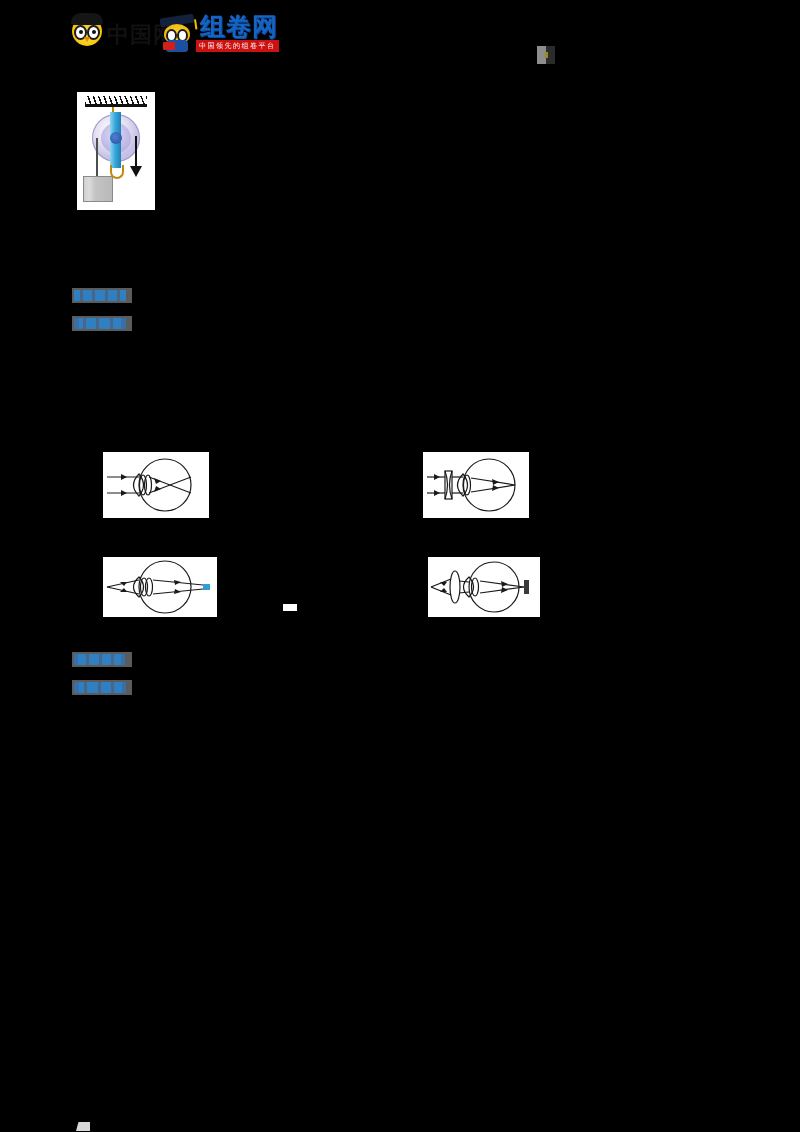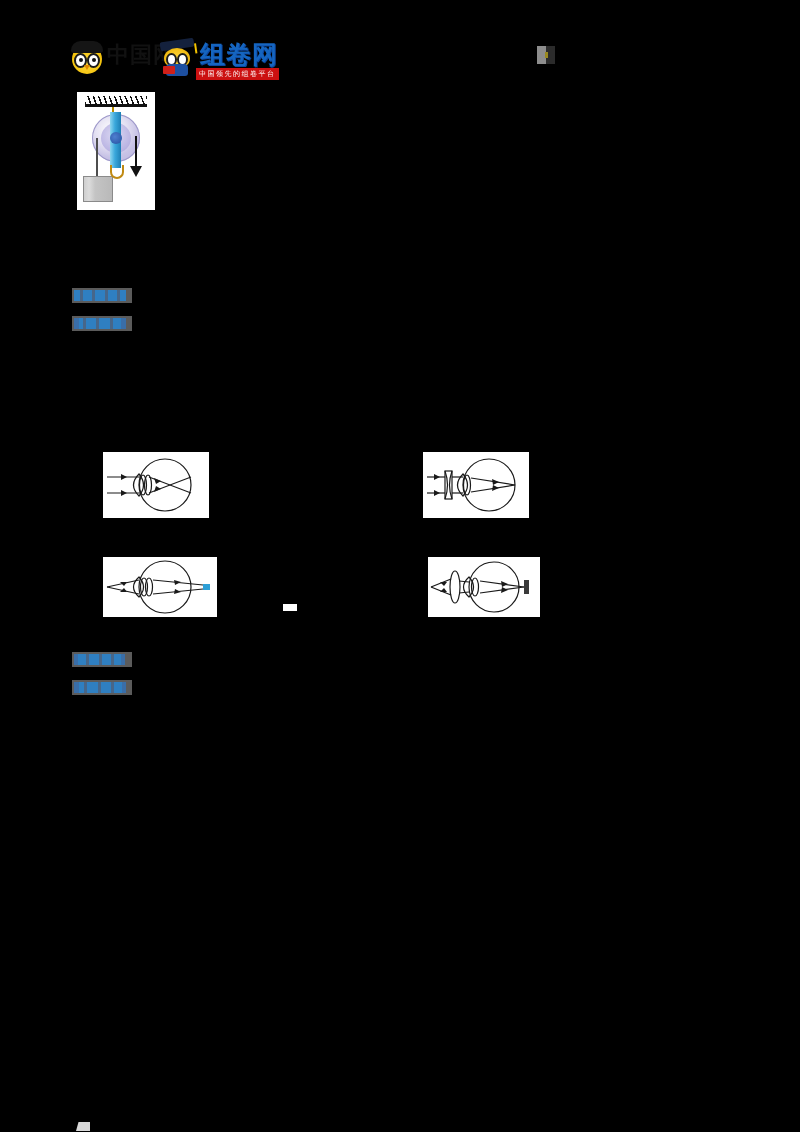--- a/index.html
+++ b/index.html
@@ -1,21 +1,21 @@
 <!DOCTYPE html>
 <html><head>
 <meta charset="utf-8">
 <style>
   html,body{margin:0;padding:0;background:#000;}
   body{width:800px;height:1132px;position:relative;overflow:hidden;
        font-family:"Liberation Sans","DejaVu Sans",sans-serif;}
   .page{position:absolute;inset:0;background:#000;}
 
   
-  .logo{position:absolute;display:flex;align-items:flex-start;margin-top:28px;}
+  .logo{position:absolute;display:flex;align-items:flex-end;}
   #logo-1{left:72px;top:16px;}
   #logo-2{left:162px;top:14px;}
 
   .owl{width:30px;height:30px;border-radius:50%;
        background:radial-gradient(circle at 50% 60%,#ffd83b 0%,#f5c50f 60%,#e0a800 100%);
        position:relative;flex:0 0 auto;}
   .owl:before{content:"";position:absolute;left:-1px;top:-3px;width:32px;height:12px;
        background:#151515;border-radius:16px 16px 4px 4px;}
   .owl .eyes{position:absolute;left:2px;top:9px;width:26px;height:12px;display:flex;
        justify-content:space-between;}

